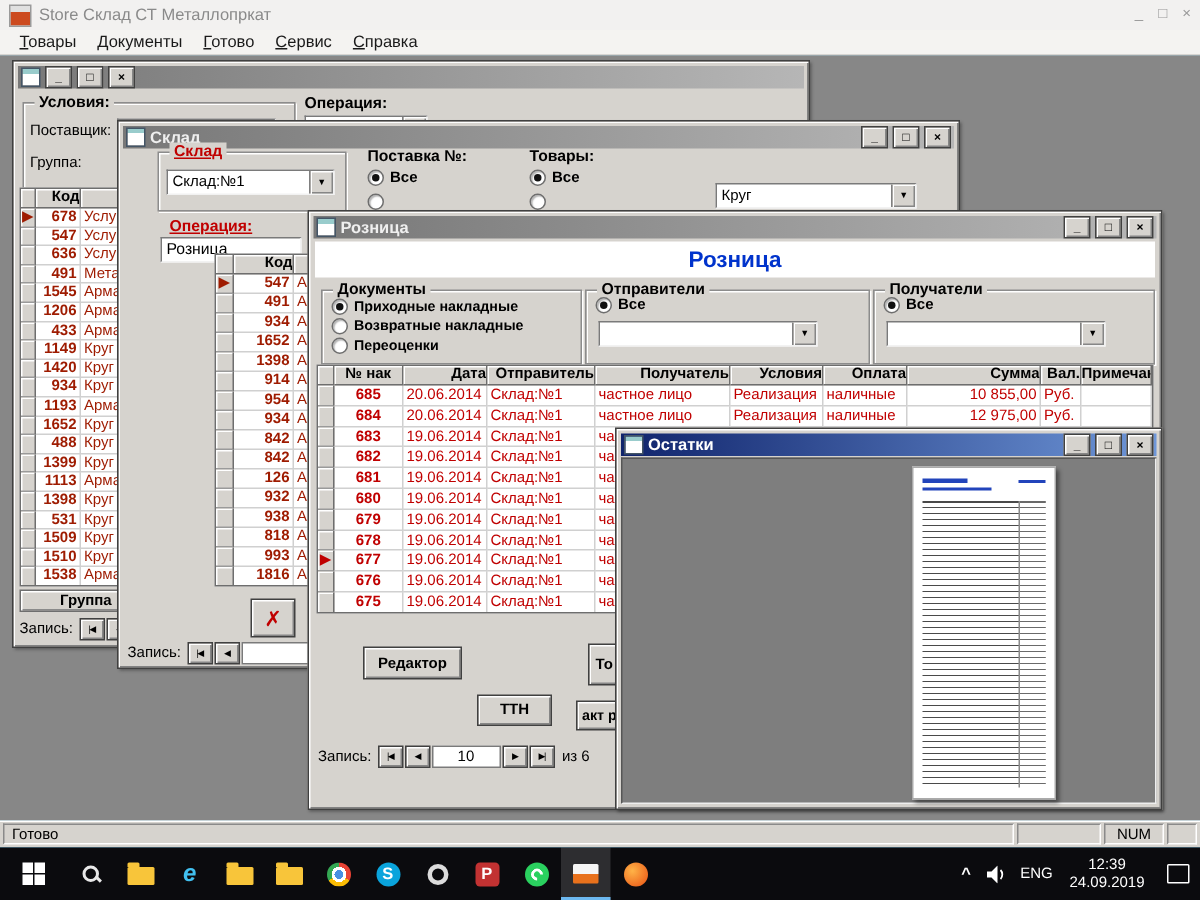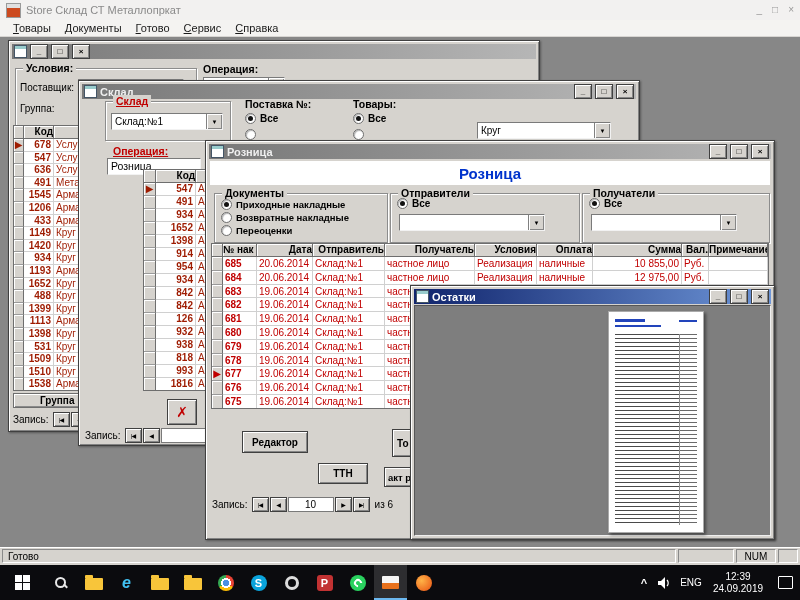--- a/index.html
+++ b/index.html
@@ -75,21 +75,21 @@
     padding:0 2px;box-sizing:border-box;flex:none;}
   .selc{background:#d6d3ce;border-right:1px solid #6e6e6e;border-bottom:1px solid #9a9a9a;
     box-shadow:inset 1px 1px 0 #fff;font-size:7px;color:#000;text-align:center;padding:0;}
   .tbl-cat .trow>*{height:12.6px;line-height:12.2px;font-size:10px;}
   .tbl-sk  .trow>*{height:13px;line-height:12.6px;font-size:10px;}
   .tbl-rz  .trow>*{height:13.8px;line-height:13.4px;font-size:10px;}
   .tbl-cat .tc,.tbl-sk .tc{color:#9e1b00;}
   .tbl-rz .tc{color:#c00000;}
   .cat-sel{width:10px;} .cat-code{width:30px;text-align:right;font-weight:bold;} .cat-grp{flex:1;}
   .sk-sel{width:12px;} .sk-code{width:40px;text-align:right;font-weight:bold;} .sk-name{flex:1;}
-  .rz-sel{width:11px;} .rz-num{width:34px;text-align:left;font-weight:bold;} .rz-date{width:56px;}
+  .rz-sel{width:11px;} .rz-num{width:46px;text-align:center;font-weight:bold;} .rz-date{width:56px;}
   .rz-snd{width:72px;} .rz-rcv{width:90px;} .rz-cnd{width:62px;} .rz-pay{width:56px;}
   .rz-sum{width:89px;text-align:right;} .rz-cur{width:27px;} .rz-note{flex:1;}
   .heading{position:absolute;background:#fff;color:#0033cc;font-weight:bold;font-size:15px;
     display:flex;align-items:center;justify-content:center;}
   .delx{color:#c00000;font-weight:bold;font-size:14px;}
 
   
   .preview{position:absolute;left:3px;right:3px;top:19px;bottom:3px;background:#7e7e7e;
     border:1px solid;border-color:#565656 #eee #eee #565656;}
   .page{position:absolute;left:193px;top:5px;width:96px;height:222px;background:#fff;

